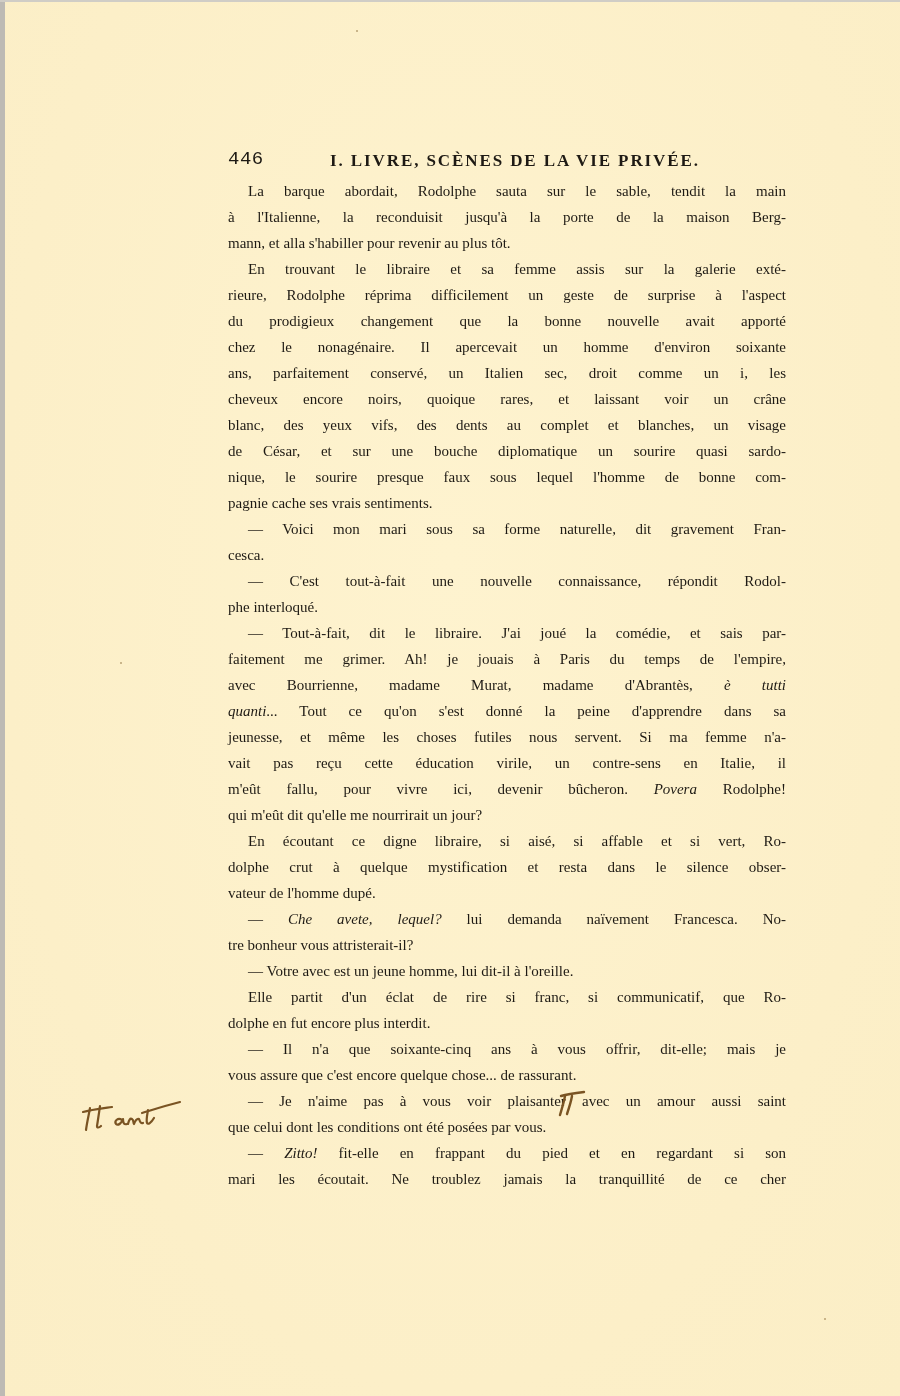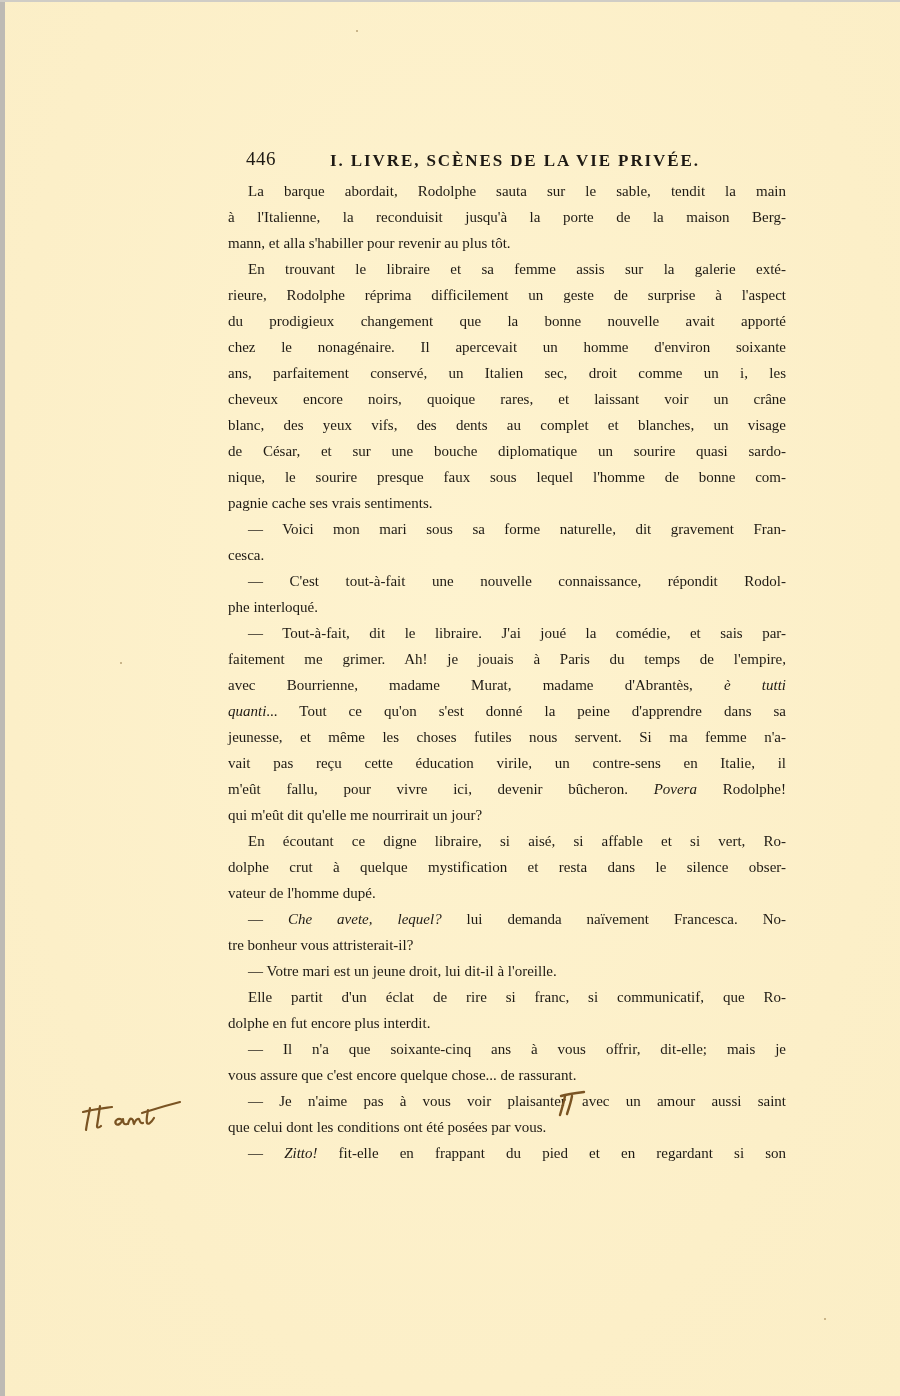--- a/index.html
+++ b/index.html
@@ -40,22 +40,21 @@
       width: 560px;
       height: 28px;
       font-family: "DejaVu Serif", "Liberation Serif", serif;
     }
     .folio {
       position: absolute;
       left: 0;
       top: 0;
       font-size: 19px;
       letter-spacing: 0.5px;
-      font-family: Liberation Serif, serif;
-      margin-left: 18px;
+      font-family: Liberation Mono, monospace;
     }
     .head-title {
       position: absolute;
       left: 102px;
       top: 3px;
       font-size: 17px;
       font-weight: bold;
       letter-spacing: 1.9px;
       font-family: Liberation Serif, serif;
     }
@@ -145,28 +144,29 @@
       <span class="line"><span></span><i>quanti</i><span>... Tout ce qu'on s'est donné la peine d'apprendre dans sa</span></span>
       <span class="line">jeunesse, et même les choses futiles nous servent. Si ma femme n'a-</span>
       <span class="line">vait pas reçu cette éducation virile, un contre-sens en Italie, il</span>
       <span class="line"><span>m'eût fallu, pour vivre ici, devenir bûcheron. </span><i>Povera</i><span> Rodolphe!</span></span>
       <span class="line last">qui m'eût dit qu'elle me nourrirait un jour?</span>
       <span class="line indent">En écoutant ce digne libraire, si aisé, si affable et si vert, Ro-</span>
       <span class="line">dolphe crut à quelque mystification et resta dans le silence obser-</span>
       <span class="line last">vateur de l'homme dupé.</span>
       <span class="line indent"><span>— </span><i>Che avete, lequel?</i><span> lui demanda naïvement Francesca. No-</span></span>
       <span class="line last">tre bonheur vous attristerait-il?</span>
-      <span class="line indent last">— Votre mari est un jeune droit, lui dit-il à l'oreille.</span>
+      <span class="line indent last">— Votre avec est un jeune homme, lui dit-il à l'oreille.</span>
       <span class="line indent">Elle partit d'un éclat de rire si franc, si communicatif, que Ro-</span>
       <span class="line last">dolphe en fut encore plus interdit.</span>
       <span class="line indent">— Il n'a que soixante-cinq ans à vous offrir, dit-elle; mais je</span>
       <span class="line last">vous assure que c'est encore quelque chose... de rassurant.</span>
       <span class="line indent">— Je n'aime pas à vous voir plaisanter avec un amour aussi saint</span>
       <span class="line last">que celui dont les conditions ont été posées par vous.</span>
       <span class="line indent"><span>— </span><i>Zitto!</i><span> fit-elle en frappant du pied et en regardant si son</span></span>
+      <span class="line">mari les écoutait. Ne troublez jamais la tranquillité de ce cher</span>
     </div>
 
   <div class="margin-note" title="">
     <svg width="110" height="36" viewBox="0 0 110 36">
       <g fill="none" stroke="#7a5423" stroke-width="2.2" stroke-linecap="round" stroke-linejoin="round">
 
         <path d="M8 10 C7 16 5 24 4 32"></path>
 
         <path d="M18 8 C17 15 16 22 15 28 C15 30 17 30 19 28"></path>
 

